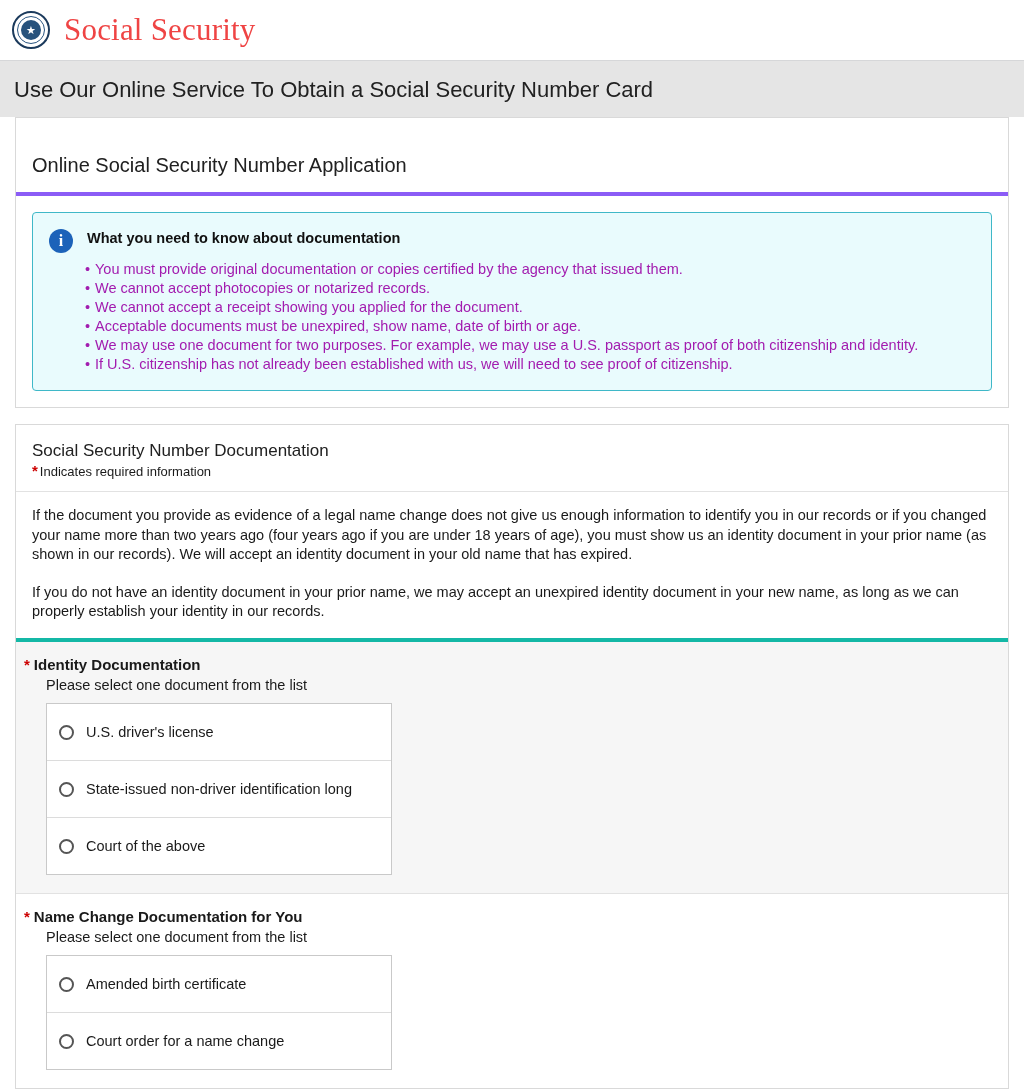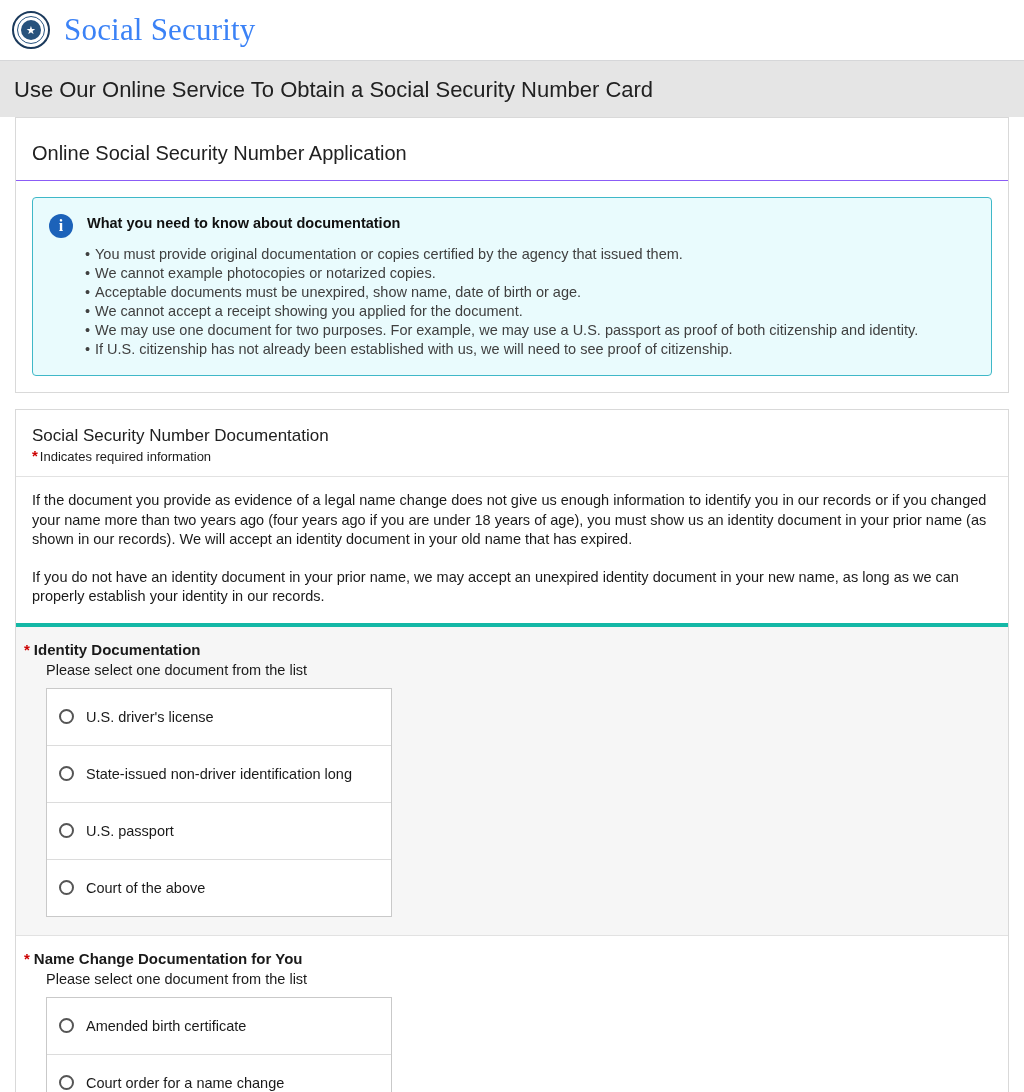--- a/index.html
+++ b/index.html
@@ -46,21 +46,21 @@
     position: relative;
     color: #ffffff;
     font-size: 11px;
     line-height: 1;
     z-index: 2;
   }
   .brand {
     margin-left: 14px;
     font-family: "Liberation Serif", serif;
     font-size: 31px;
-    color: #3b82f6;
+    color: #ef4444;
     letter-spacing: .2px;
   }
 
   
   .title-band {
     background: #e5e5e5;
     padding: 16px 0 14px 14px;
   }
   .page-title {
     font-size: 22px;
@@ -69,22 +69,23 @@
     margin: 0;
   }
 
   
   .panel {
     background: #ffffff;
     border: 1px solid #d9d9d9;
     margin: 0 15px 16px 15px;
   }
   .panel-header {
-    padding: 24px 16px 15px 16px;
-    border-bottom: 1px solid #8b5cf6;
+    padding: 16px 16px 15px 16px;
+    border-bottom: 4px solid #8b5cf6;
+    margin-top: 20px;
   }
   .panel-header h2 {
     margin: 0;
     font-size: 20px;
     font-weight: 400;
     color: #212121;
   }
 
   
   .callout {
@@ -113,21 +114,21 @@
   .callout-title {
     font-size: 14.5px;
     font-weight: bold;
     color: #111111;
     margin: 3px 0 14px 2px;
   }
   .callout-list { list-style: none; margin: 0; padding: 0; }
   .callout-list li {
     font-size: 14.5px;
     line-height: 19px;
-    color: #404040;
+    color: #a21caf;
     padding-left: 10px;
     position: relative;
   }
   .callout-list li::before {
     content: "•";
     position: absolute;
     left: 0;
     top: 0;
   }
 
@@ -189,21 +190,21 @@
     margin: 0 0 10px 22px;
   }
   .options {
     margin-left: 22px;
     width: 346px;
     border: 1px solid #c9c9c9;
     background: #ffffff;
   }
   .option {
     display: flex;
-    align-items: center;
+    align-items: flex-end;
     gap: 12px;
     padding: 20px 12px;
     border-bottom: 1px solid #dcdcdc;
     font-size: 14.5px;
     color: #1a1a1a;
     cursor: pointer;
   }
   .option:last-child { border-bottom: none; }
   .radio {
     flex: 0 0 auto;
@@ -233,23 +234,23 @@
   <div class="panel-header">
     <h2>Online Social Security Number Application</h2>
   </div>
 
   <div class="callout">
     <div class="info-icon">i</div>
     <div class="callout-content">
       <div class="callout-title">What you need to know about documentation</div>
       <ul class="callout-list">
         <li>You must provide original documentation or copies certified by the agency that issued them.</li>
-        <li>We cannot example photocopies or notarized copies.</li>
+        <li>We cannot accept photocopies or notarized records.</li>
+        <li>We cannot accept a receipt showing you applied for the document.</li>
         <li>Acceptable documents must be unexpired, show name, date of birth or age.</li>
-        <li>We cannot accept a receipt showing you applied for the document.</li>
         <li>We may use one document for two purposes. For example, we may use a U.S. passport as proof of both citizenship and identity.</li>
         <li>If U.S. citizenship has not already been established with us, we will need to see proof of citizenship.</li>
       </ul>
     </div>
   </div>
 </div>
 
 <div class="panel doc-panel">
   <div class="doc-header">
     <h2>Social Security Number Documentation</h2>
@@ -273,24 +274,20 @@
       <div class="option">
         <span class="radio"></span>
         <span>U.S. driver's license</span>
       </div>
       <div class="option">
         <span class="radio"></span>
         <span>State-issued non-driver identification long</span>
       </div>
       <div class="option">
         <span class="radio"></span>
-        <span>U.S. passport</span>
-      </div>
-      <div class="option">
-        <span class="radio"></span>
         <span>Court of the above</span>
       </div>
     </div>
   </div>
 
   <div class="qgroup white">
     <div class="qlabel">
       <span class="req-star">*</span>
       <span>Name Change Documentation for You</span>
     </div>

